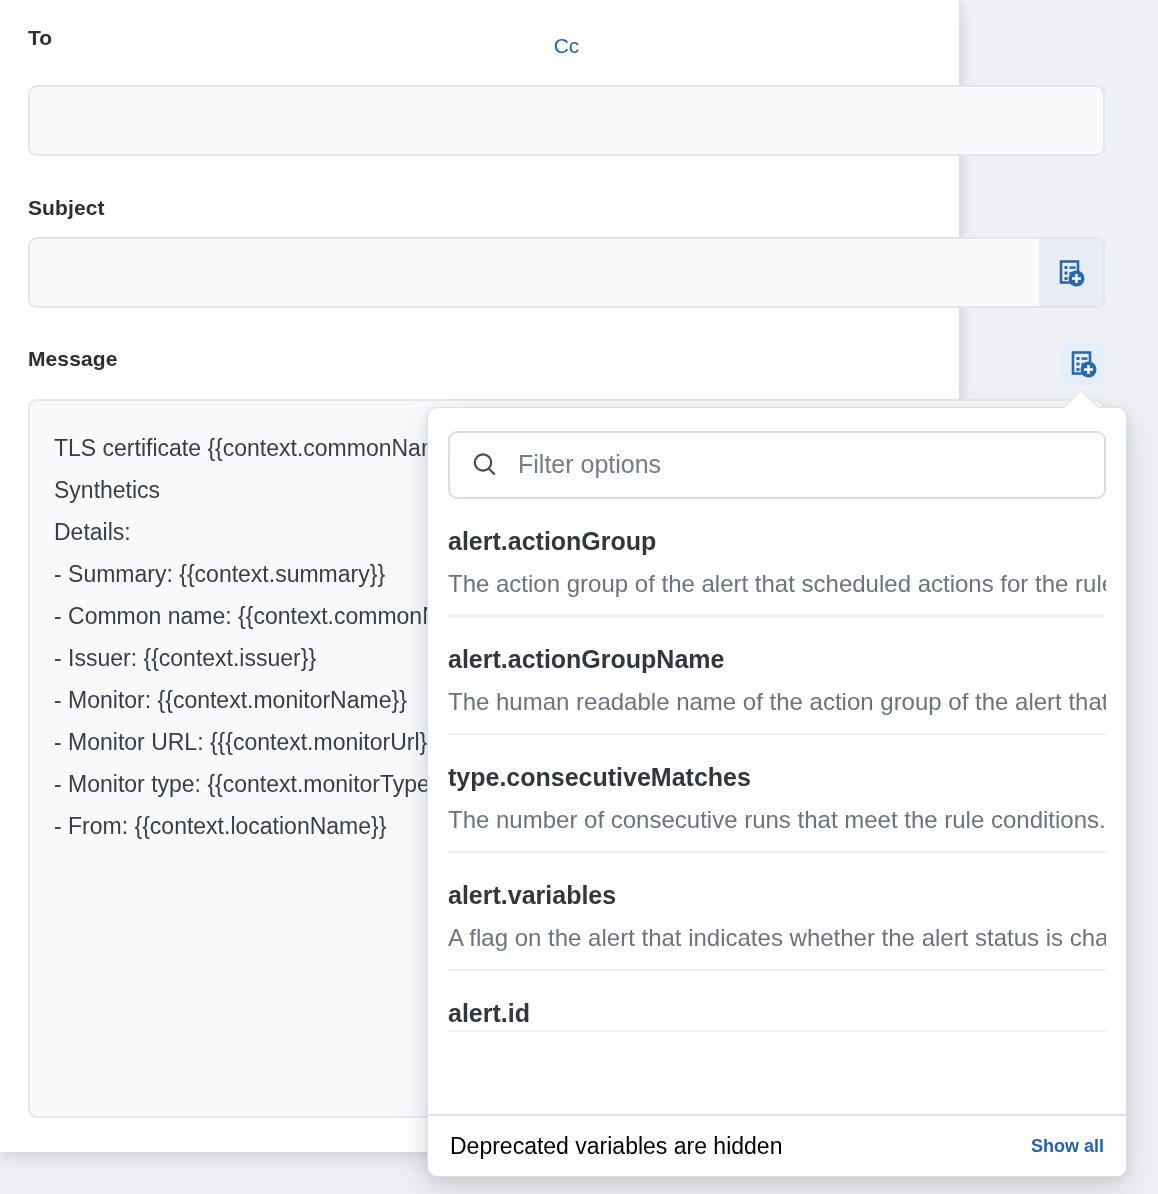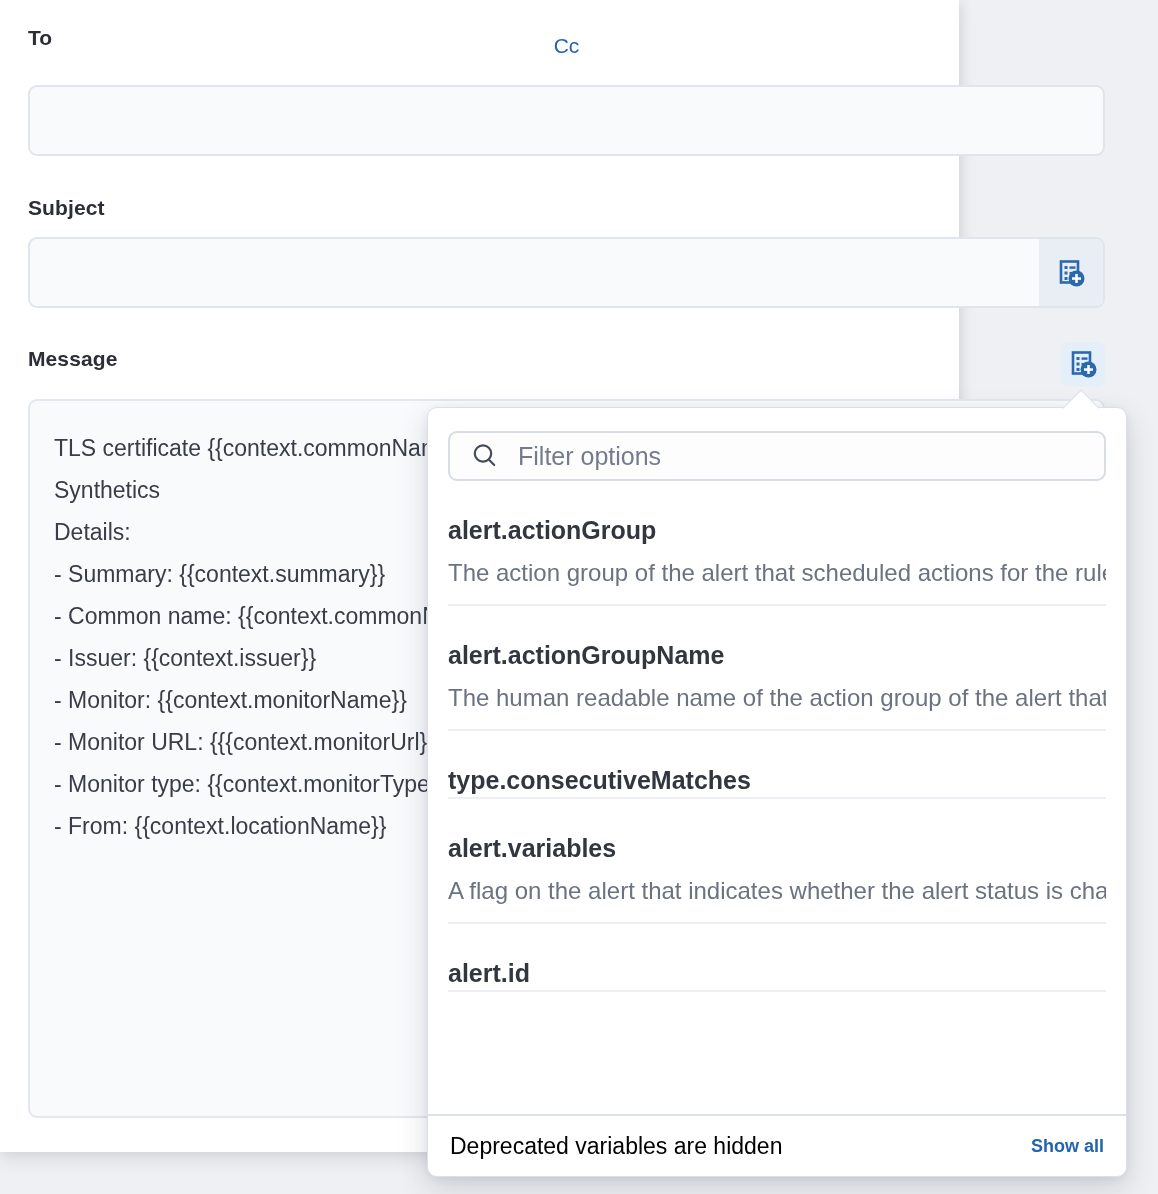--- a/index.html
+++ b/index.html
@@ -75,32 +75,32 @@
     background: #fff; border: 1px solid #dadfe9; border-radius: 10px;
     box-shadow: 0 12px 30px rgba(55,65,85,.18), 0 2px 8px rgba(55,65,85,.08);
     display: flex; flex-direction: column;
   }
   .popover-arrow {
     position: absolute; left: 640px; top: -13px; width: 26px; height: 26px;
     background: #fff; transform: rotate(45deg);
     border-top: 1px solid #dadfe9; border-left: 1px solid #dadfe9;
   }
   .filter-wrap {
-    margin: 23px 20px 0 20px; height: 50px;
+    margin: 23px 20px 0 20px; height: 68px;
     background: #fdfdfe; border: 2px solid #d7dce6; border-radius: 9px;
     display: flex; align-items: center; padding: 12px 20px;
   }
   .filter-wrap input {
     flex: 1; border: none; outline: none; background: transparent;
     font-size: 25px; color: #3a3f4a; margin-left: 18px; font-family: inherit;
   }
   .filter-wrap input::placeholder { color: #747b8c; opacity: 1; }
 
   .var-list { height: 617px; overflow: hidden; margin: 0 20px; }
-  .var-item { padding-top: 32px; cursor: pointer; border-bottom: 2px solid #edeff4; }
+  .var-item { padding-top: 25px; cursor: pointer; border-bottom: 2px solid #edeff4; }
   .var-item .var-name {
     font-size: 25px; font-weight: 700; color: #32363f; line-height: 34px;
   }
   .var-item .var-desc {
     font-size: 24px; color: #6b7280; line-height: 34px; margin-top: 9px;
     padding-bottom: 14px; white-space: nowrap; overflow: hidden;
   }
   .popover-footer {
     margin-top: auto; height: 62px; border-top: 2px solid #dce1ea;
     border-radius: 0 0 10px 10px; background: #fff;
@@ -205,20 +205,21 @@
     <div class="var-desc">The action group of the alert that scheduled actions for the rule.</div>
   </div>
 
   <div class="var-item">
     <div class="var-name">alert.actionGroupName</div>
     <div class="var-desc">The human readable name of the action group of the alert that scheduled actions for the rule.</div>
   </div>
 
   <div class="var-item">
     <div class="var-name">type.consecutiveMatches</div>
+    <div class="var-desc">The number of consecutive runs that meet the rule conditions.</div>
   </div>
 
   <div class="var-item">
     <div class="var-name">alert.variables</div>
     <div class="var-desc">A flag on the alert that indicates whether the alert status is changing repeatedly.</div>
   </div>
 
   <div class="var-item">
     <div class="var-name">alert.id</div>
 

